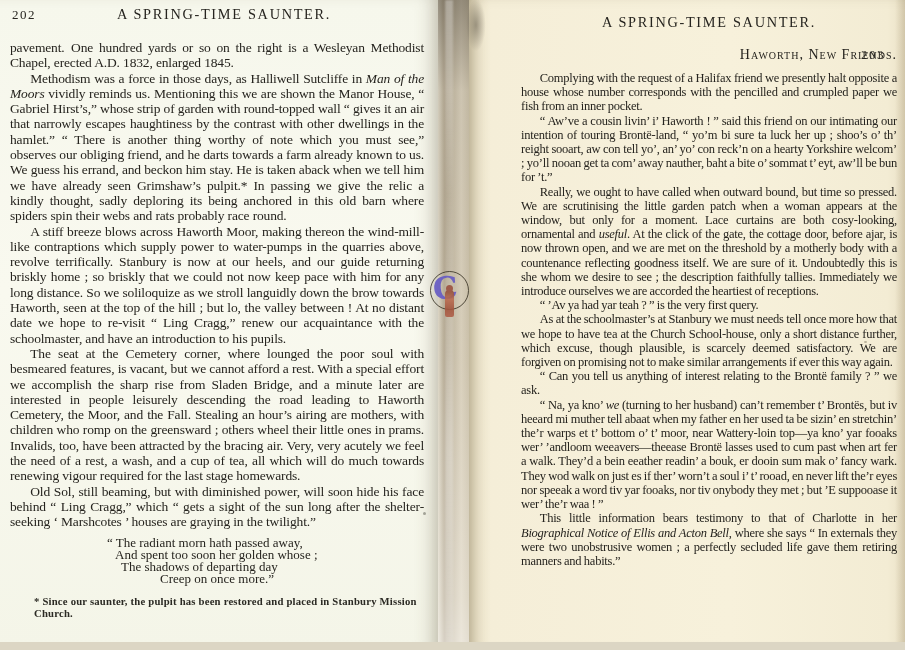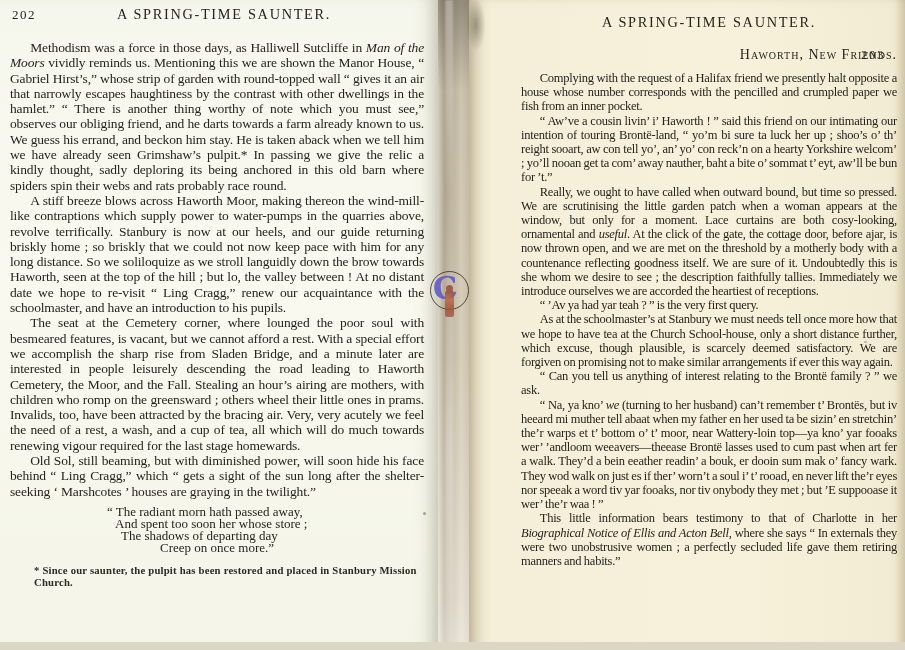--- a/index.html
+++ b/index.html
@@ -122,28 +122,29 @@
 
 <div class="scan">
 
   <div class="page-left">
     <div class="inner">
       <div class="pg-header">
         <span class="pg-num">202</span>
         <span class="pg-title">A SPRING-TIME SAUNTER.</span>
       </div>
       <div class="body-left">
+          <p class="para noindent">pavement. One hundred yards or so on the right is a Wesleyan Methodist Chapel, erected A.D. 1832, enlarged 1845.</p>
           <p class="para">Methodism was a force in those days, as Halliwell Sutcliffe in <i>Man of the Moors</i> vividly reminds us.  Mentioning this we are shown the Manor House, “ Gabriel Hirst’s,” whose strip of garden with round-topped wall “ gives it an air that narrowly escapes haughtiness by the contrast with other dwellings in the hamlet.”  “ There is another thing worthy of note which you must see,” observes our obliging friend, and he darts towards a farm already known to us.  We guess his errand, and beckon him stay.  He is taken aback when we tell him we have already seen Grimshaw’s pulpit.*  In passing we give the relic a kindly thought, sadly deploring its being anchored in this old barn where spiders spin their webs and rats probably race round.</p>
           <p class="para">A stiff breeze blows across Haworth Moor, making thereon the wind-mill-like contraptions which supply power to water-pumps in the quarries above, revolve terrifically.  Stanbury is now at our heels, and our guide returning briskly home ; so briskly that we could not now keep pace with him for any long distance.  So we soliloquize as we stroll languidly down the brow towards Haworth, seen at the top of the hill ; but lo, the valley between !  At no distant date we hope to re-visit “ Ling Cragg,” renew our acquaintance with the schoolmaster, and have an introduction to his pupils.</p>
           <p class="para">The seat at the Cemetery corner, where lounged the poor soul with besmeared features, is vacant, but we cannot afford a rest.  With a special effort we accomplish the sharp rise from Sladen Bridge, and a minute later are interested in people leisurely descending the road leading to Haworth Cemetery, the Moor, and the Fall.  Stealing an hour’s airing are mothers, with children who romp on the greensward ; others wheel their little ones in prams.  Invalids, too, have been attracted by the bracing air.  Very, very acutely we feel the need of a rest, a wash, and a cup of tea, all which will do much towards renewing vigour required for the last stage homewards.</p>
           <p class="para">Old Sol, still beaming, but with diminished power, will soon hide his face behind “ Ling Cragg,” which “ gets a sight of the sun long after the shelter-seeking ‘ Marshcotes ’ houses are graying in the twilight.”</p>
         </div>
       <div class="poem">
           <div class="poem-line">“ The radiant morn hath passed away,</div>
-          <div class="poem-line">And spent too soon her whose store ;</div>
+          <div class="poem-line">And spent too soon her golden whose ;</div>
           <div class="poem-line">The shadows of departing day</div>
           <div class="poem-line">Creep on once more.”</div>
         </div>
       <div class="footnote">* Since our saunter, the pulpit has been restored and placed in Stanbury Mission Church.</div>
     </div>
   </div>
 
   <div class="gutter"></div>
 
   <div class="page-right">

